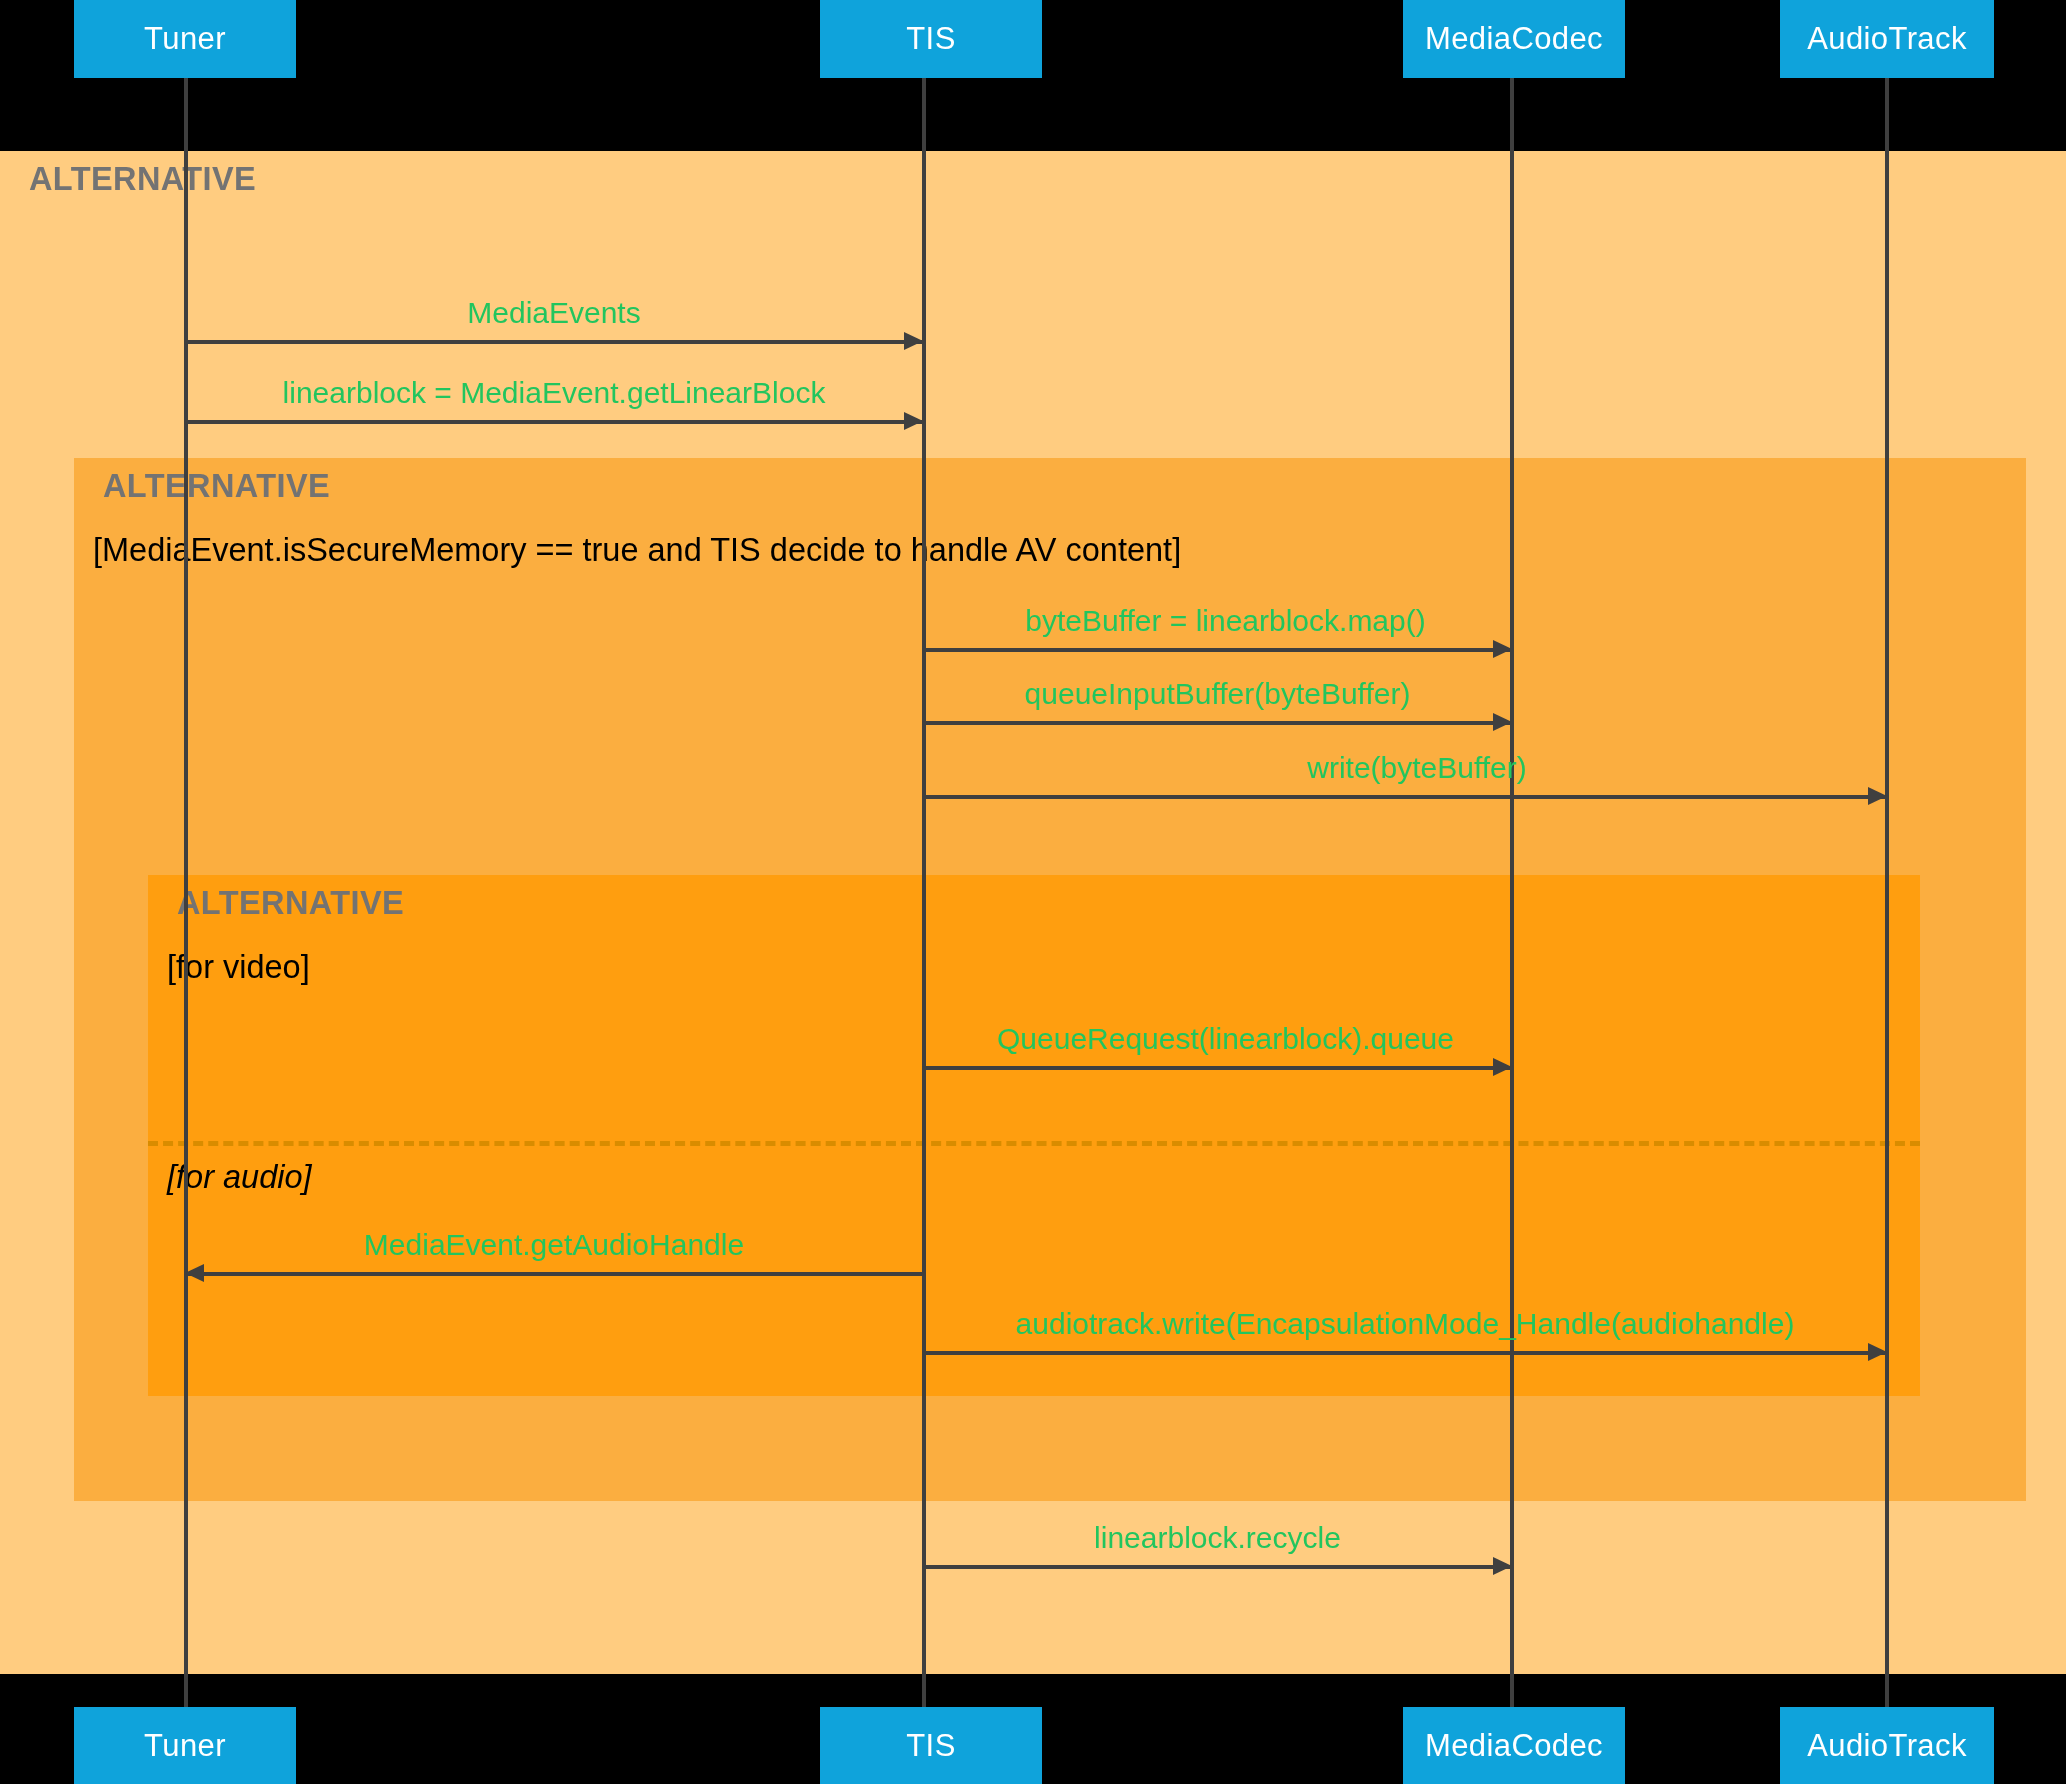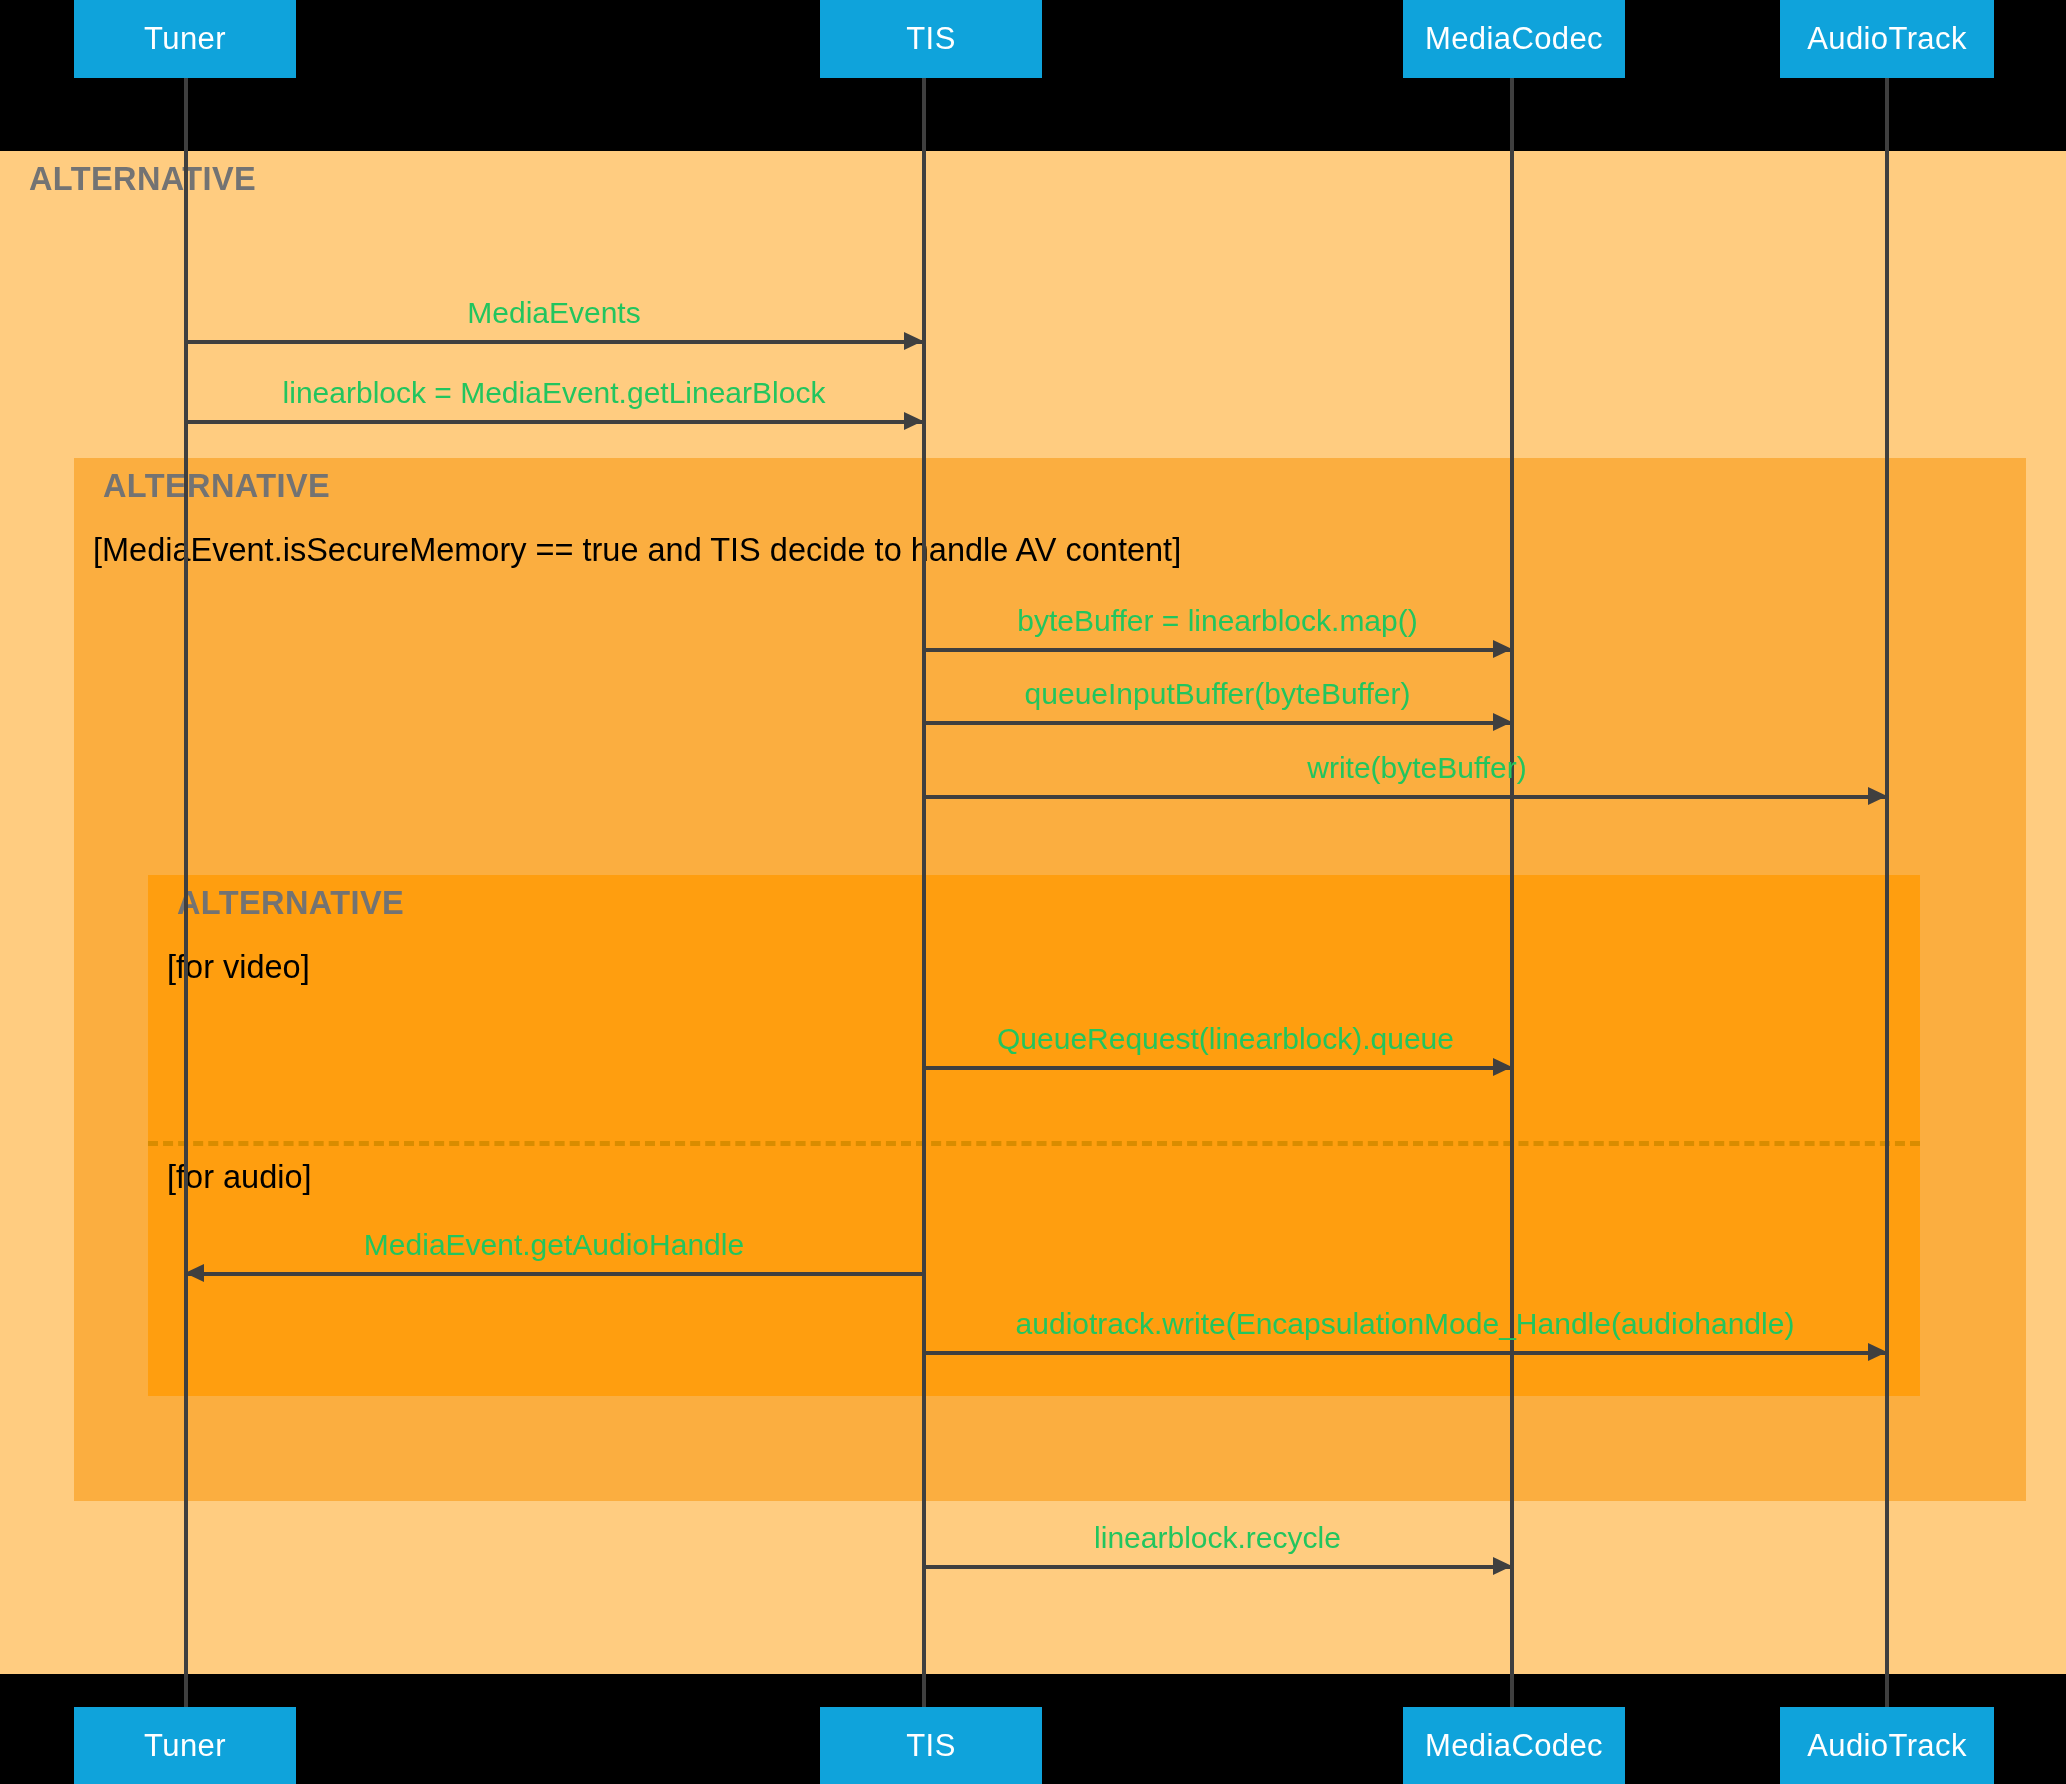--- a/index.html
+++ b/index.html
@@ -87,39 +87,39 @@
 <div id="canvas">
     <div class="frag" style="left: 0px; top: 151px; width: 2066px; height: 1523px; background: rgb(255, 204, 128);"></div>
     <div class="frag-label" style="left: 19px; top: 161px; font-size: 32.5px;">ALTERNATIVE</div>
     <div class="frag" style="left: 74px; top: 458px; width: 1952px; height: 1043px; background: rgb(251, 174, 64);"></div>
     <div class="frag-label" style="left: 93px; top: 468px; font-size: 32.5px;">ALTERNATIVE</div>
     <div class="frag-guard" style="left: 93px; top: 532px; font-size: 32.5px;">[MediaEvent.isSecureMemory == true and TIS decide to handle AV content]</div>
     <div class="frag" style="left: 148px; top: 875px; width: 1772px; height: 521px; background: rgb(255, 158, 15);"></div>
     <div class="frag-label" style="left: 167px; top: 885px; font-size: 32.5px;">ALTERNATIVE</div>
     <div class="frag-guard" style="left: 167px; top: 949px; font-size: 32.5px;">[for video]</div>
     <div class="divider" style="left: 148px; top: 1141px; width: 1772px;"></div>
-    <div class="frag-guard" style="left: 167px; top: 1159px; font-size: 32.5px;">[for audio]</div>
+    <div class="frag-guard" style="left: 167px; top: 1159px; font-size: 32.5px; font-style: italic;">[for audio]</div>
     <div class="lifeline" style="left: 184px; top: 78px; height: 1630px;"></div>
     <div class="lifeline" style="left: 922px; top: 78px; height: 1630px;"></div>
     <div class="lifeline" style="left: 1510px; top: 78px; height: 1630px;"></div>
     <div class="lifeline" style="left: 1885px; top: 78px; height: 1630px;"></div>
     <div class="msg" style="left: 185px; top: 340px; width: 738px;">
       <div class="msg-line" style="width: 100%;"></div>
       <div class="msg-head right" style="right: 0px;"></div>
       <div class="msg-text" style="left: 0px; width: 100%;">MediaEvents</div>
     </div>
     <div class="msg" style="left: 185px; top: 420px; width: 738px;">
       <div class="msg-line" style="width: 100%;"></div>
       <div class="msg-head right" style="right: 0px;"></div>
       <div class="msg-text" style="left: 0px; width: 100%;">linearblock = MediaEvent.getLinearBlock</div>
     </div>
     <div class="msg" style="left: 923px; top: 648px; width: 589px;">
       <div class="msg-line" style="width: 100%;"></div>
       <div class="msg-head right" style="right: 0px;"></div>
-      <div class="msg-text" style="left: 0px; width: 100%;">byteBuffer = linearblock.map()</div>
+      <div class="msg-text" style="left: 8px; width: 100%;">byteBuffer = linearblock.map()</div>
     </div>
     <div class="msg" style="left: 923px; top: 721px; width: 589px;">
       <div class="msg-line" style="width: 100%;"></div>
       <div class="msg-head right" style="right: 0px;"></div>
       <div class="msg-text" style="left: 0px; width: 100%;">queueInputBuffer(byteBuffer)</div>
     </div>
     <div class="msg" style="left: 923px; top: 795px; width: 964px;">
       <div class="msg-line" style="width: 100%;"></div>
       <div class="msg-head right" style="right: 0px;"></div>
       <div class="msg-text" style="left: 12px; width: 100%;">write(byteBuffer)</div>

